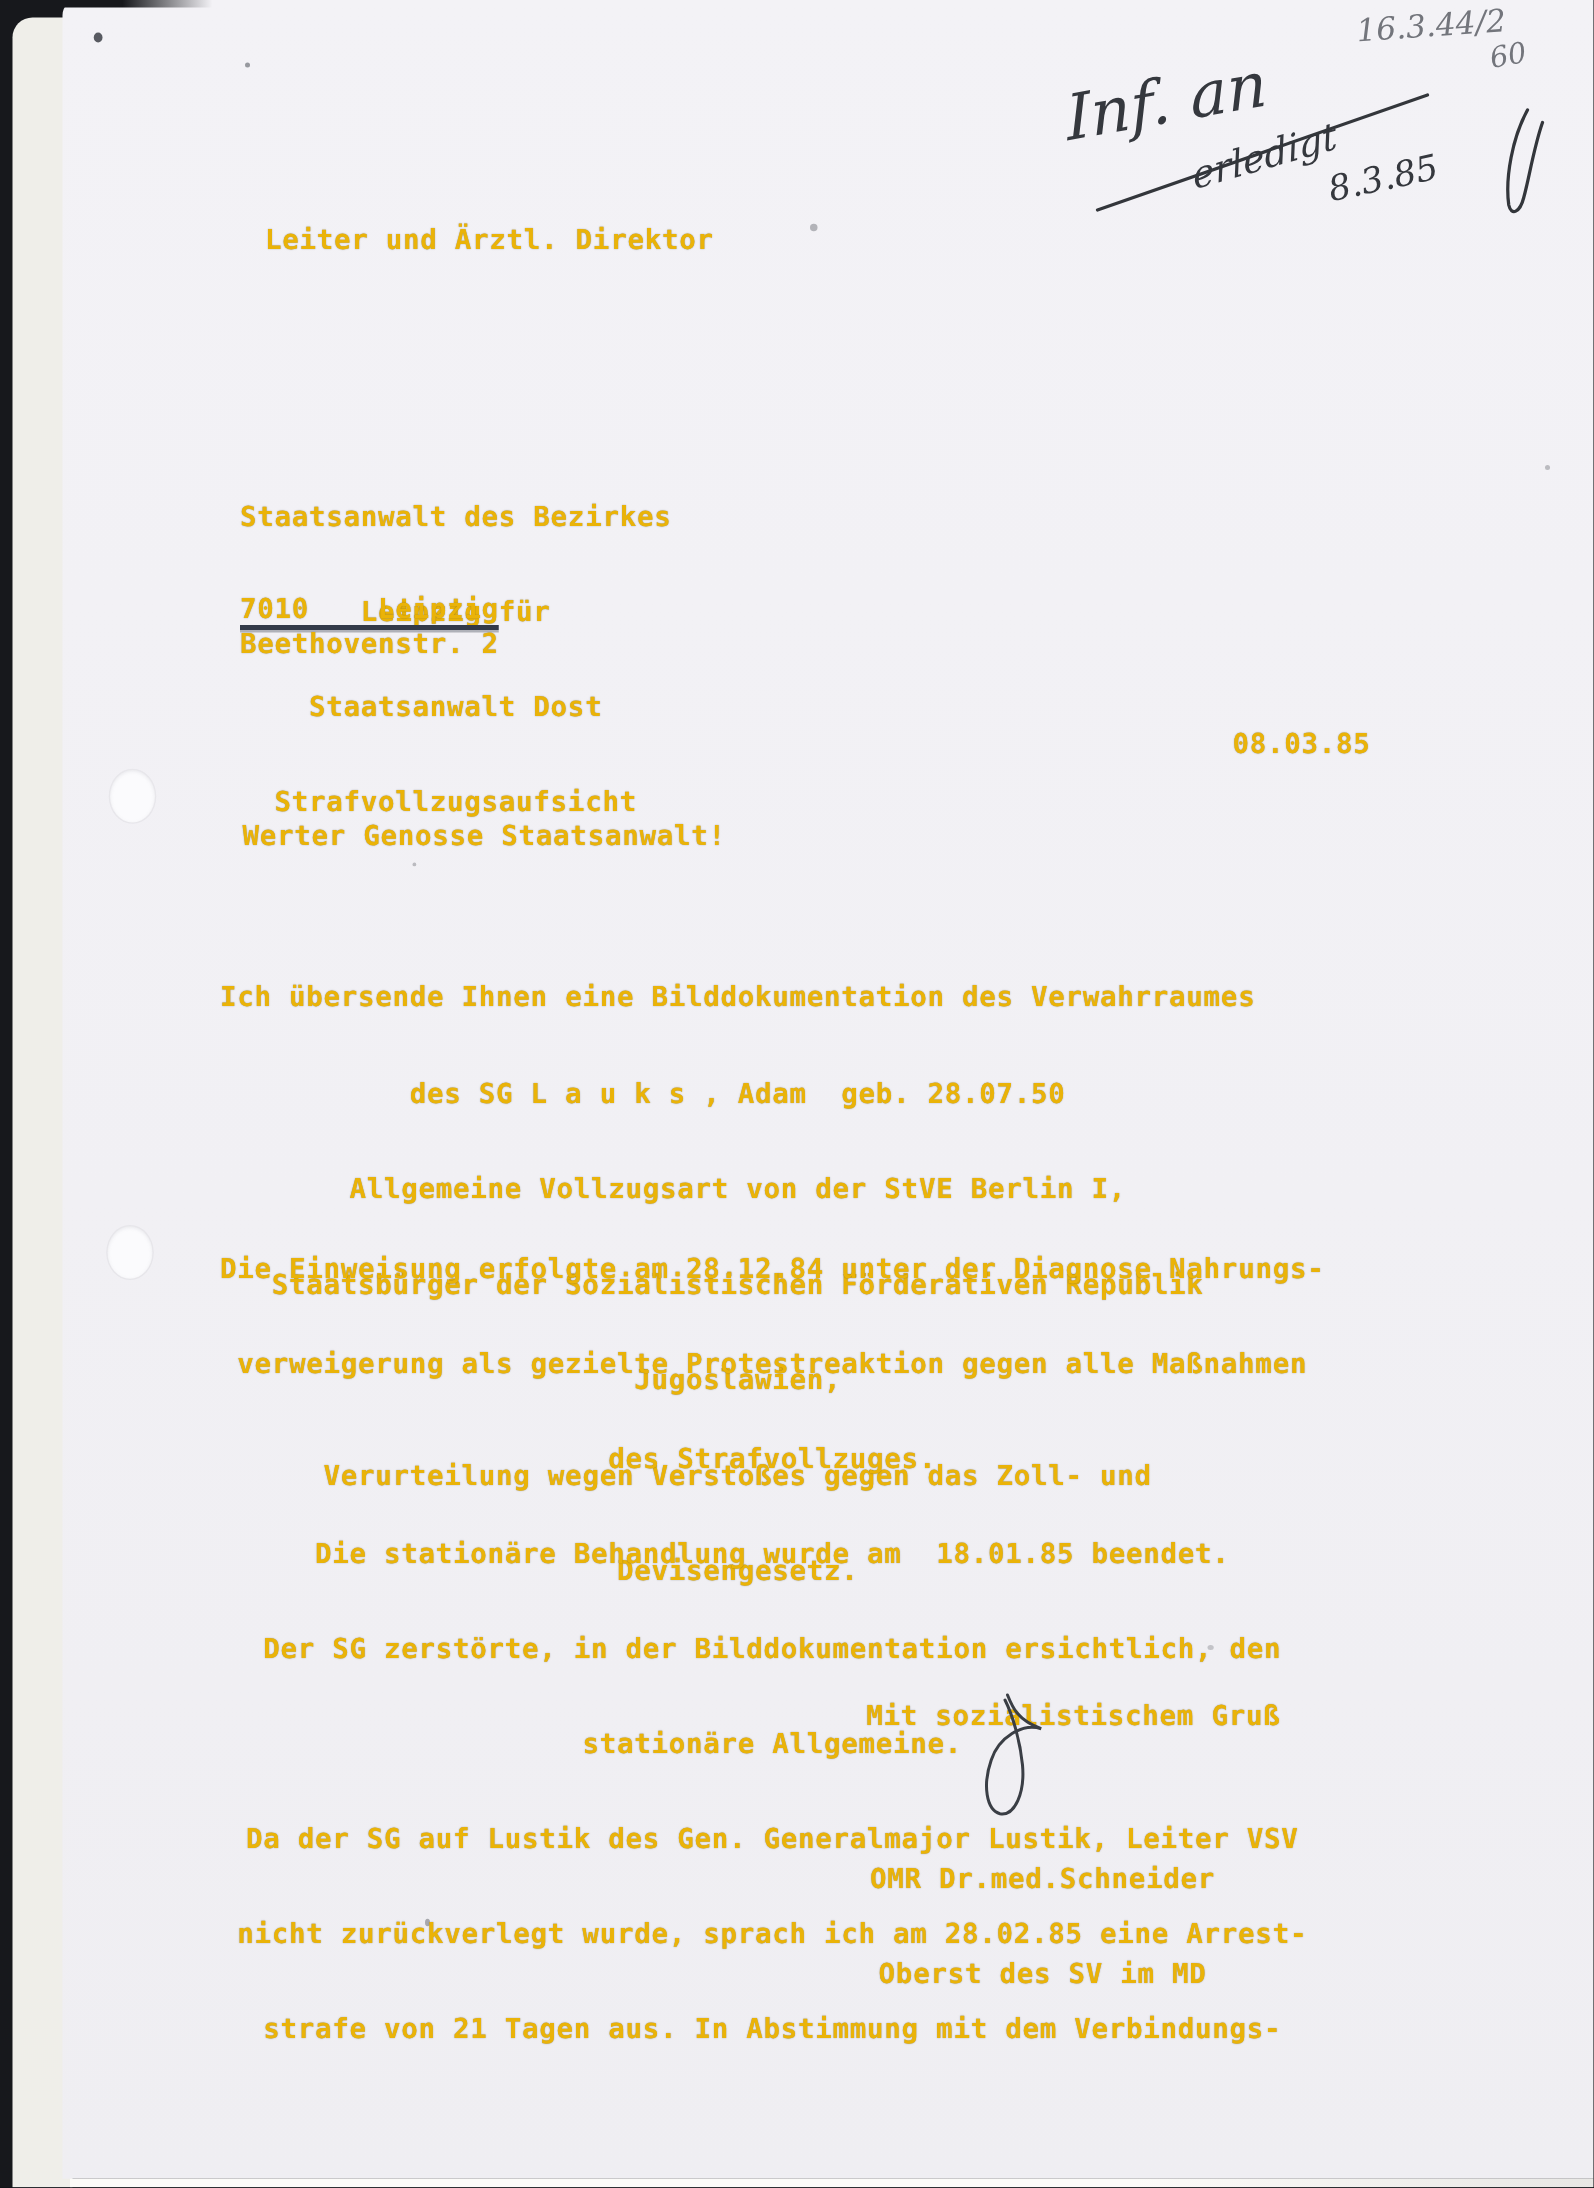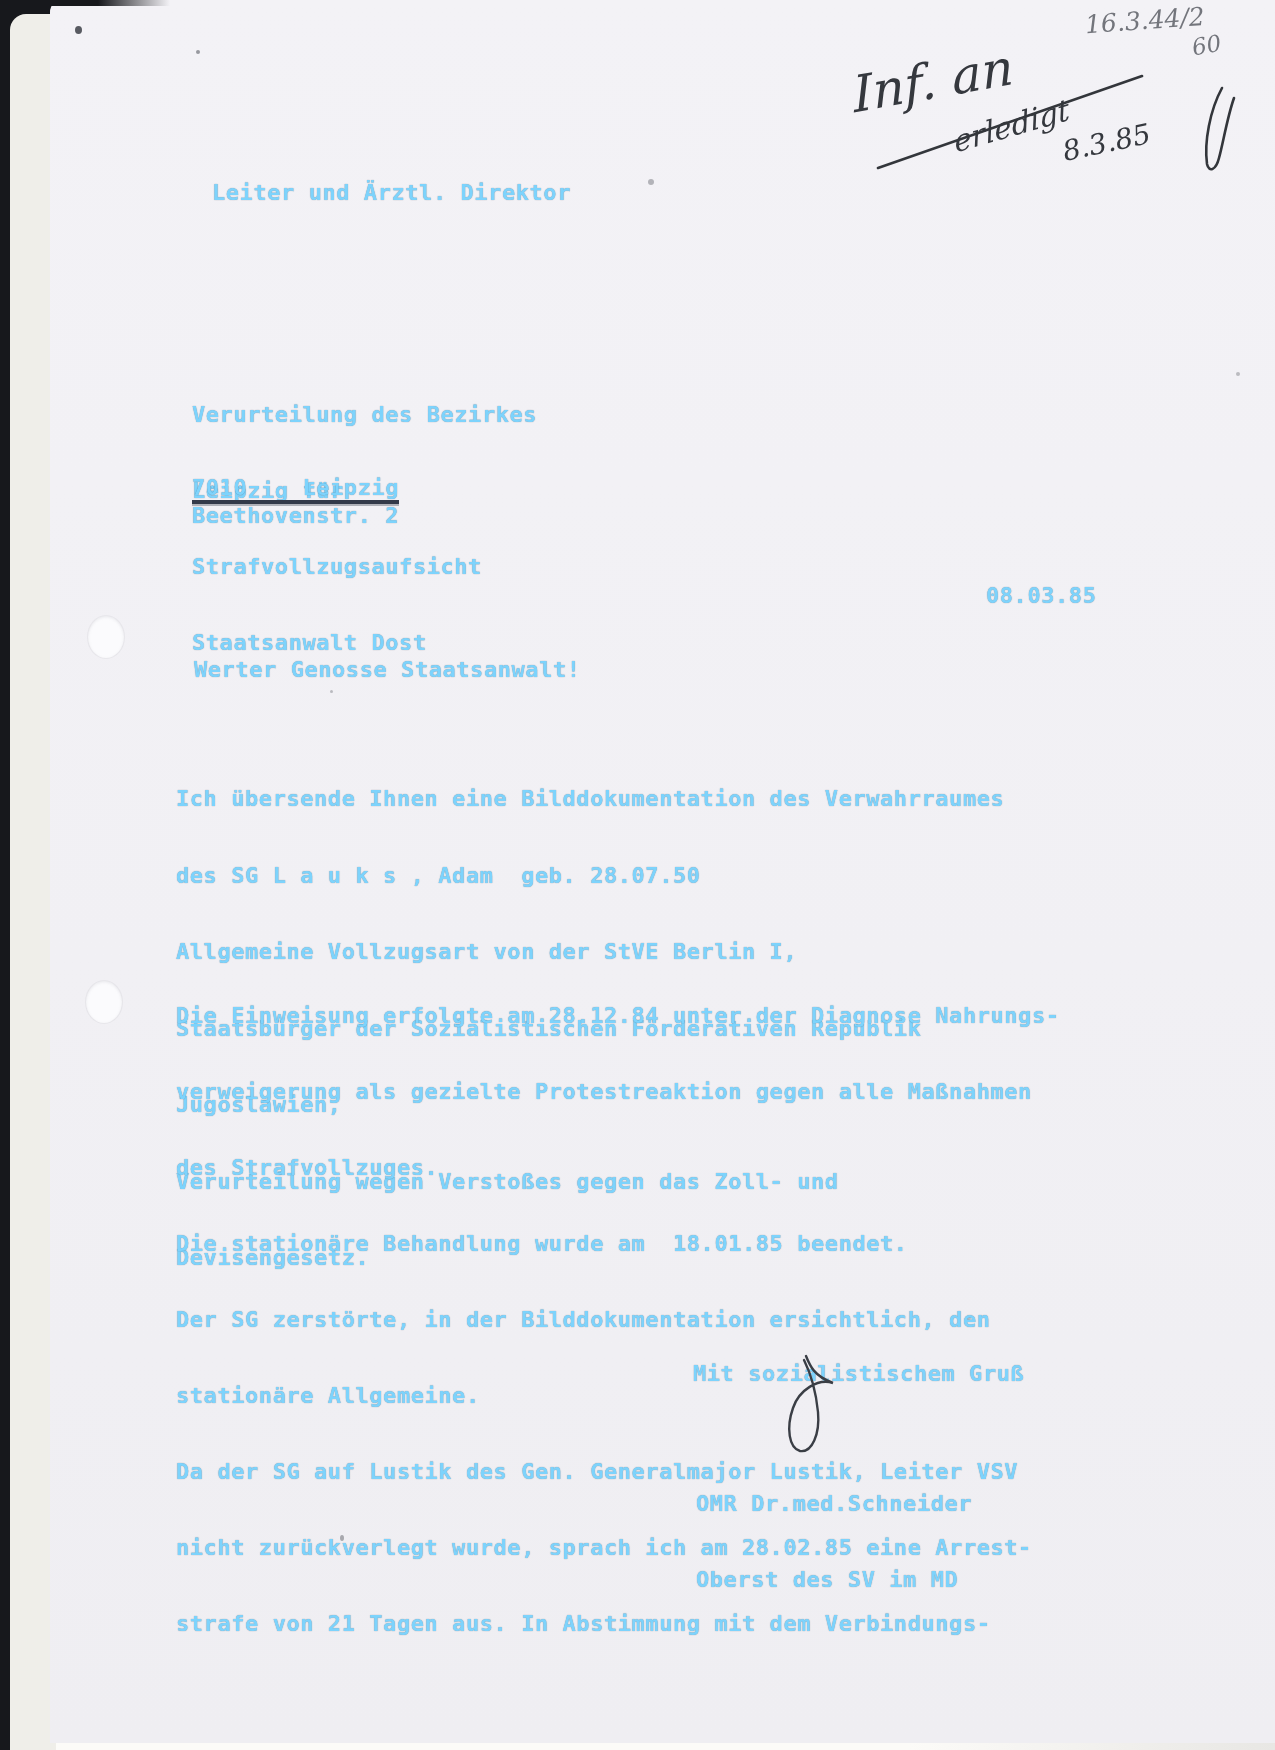--- a/index.html
+++ b/index.html
@@ -11,22 +11,22 @@
   
   .page{position:absolute;left:50px;top:0;width:1225px;height:1743px;
         background:linear-gradient(180deg,#f3f2f6 0%,#f1f0f4 55%,#efeef2 100%);
         border-radius:12px 0 0 0;}
   .top-wedge{position:absolute;left:50px;top:0;width:120px;height:6px;
              background:linear-gradient(to right,#17181c 40%,rgba(23,24,28,0));}
   .bottom-edge{position:absolute;left:56px;top:1743px;width:1219px;height:7px;
                background:linear-gradient(to right,#fcfbf8 70%,#e8e7e4);}
   
   .tw{position:absolute;white-space:pre;font-family:"DejaVu Sans Mono",monospace;
-      font-weight:bold;font-size:22px;letter-spacing:0.56px;color:#7dd3fc;
-      text-shadow:0 0 1px rgba(44,52,70,0.55);}
+      font-weight:bold;font-size:22px;letter-spacing:0.56px;color:#eab308;
+      text-shadow:0 0 1px rgba(44,52,70,0.55);text-align:center;}
   .blk div{line-height:26.5px;}
   .blk-tight div{line-height:26px;}
   .ul{display:inline-block;border-bottom:4px solid #333a49;padding-bottom:0;
       box-shadow:0 2px 0 rgba(51,58,73,0.35);}
   
   .hw{position:absolute;font-family:"DejaVu Serif",serif;font-style:italic;
       color:#35383e;white-space:pre;}
   .pencil{color:#5d6067;opacity:0.85;}
   svg.marks{position:absolute;left:0;top:0;width:1275px;height:1750px;pointer-events:none;}
   .hole{position:absolute;width:36px;height:42px;border-radius:50%;background:#fbfbfd;
@@ -50,24 +50,24 @@
   <div class="speck" style="left:196px;top:50px;width:4px;height:4px;opacity:.5;"></div>
   <div class="speck" style="left:648px;top:179px;width:6px;height:6px;opacity:.35;"></div>
   <div class="speck" style="left:1236px;top:372px;width:4px;height:4px;opacity:.3;"></div>
   <div class="speck" style="left:330px;top:690px;width:3px;height:3px;opacity:.3;"></div>
   <div class="speck" style="left:966px;top:1316px;width:5px;height:4px;opacity:.25;"></div>
   <div class="speck" style="left:340px;top:1535px;width:4px;height:6px;opacity:.4;"></div>
 
   <div class="tw" style="left:212px;top:180px;">Leiter und Ärztl. Direktor</div>
 
   <div class="tw blk-tight" style="left:192px;top:352px;">
-    <div>Verurteilung des Bezirkes</div>
+    <div>Staatsanwalt des Bezirkes</div>
     <div>Leipzig für</div>
+    <div>Staatsanwalt Dost</div>
     <div>Strafvollzugsaufsicht</div>
-    <div>Staatsanwalt Dost</div>
   </div>
 
   <div class="tw" style="left:192px;top:475px;"><span class="ul">7010    Leipzig</span></div>
   <div class="tw" style="left:192px;top:503px;">Beethovenstr. 2</div>
 
   <div class="tw" style="left:986px;top:583px;">08.03.85</div>
 
   <div class="tw" style="left:194px;top:657px;">Werter Genosse Staatsanwalt!</div>
 
   <div class="tw blk" style="left:176px;top:736px;">

